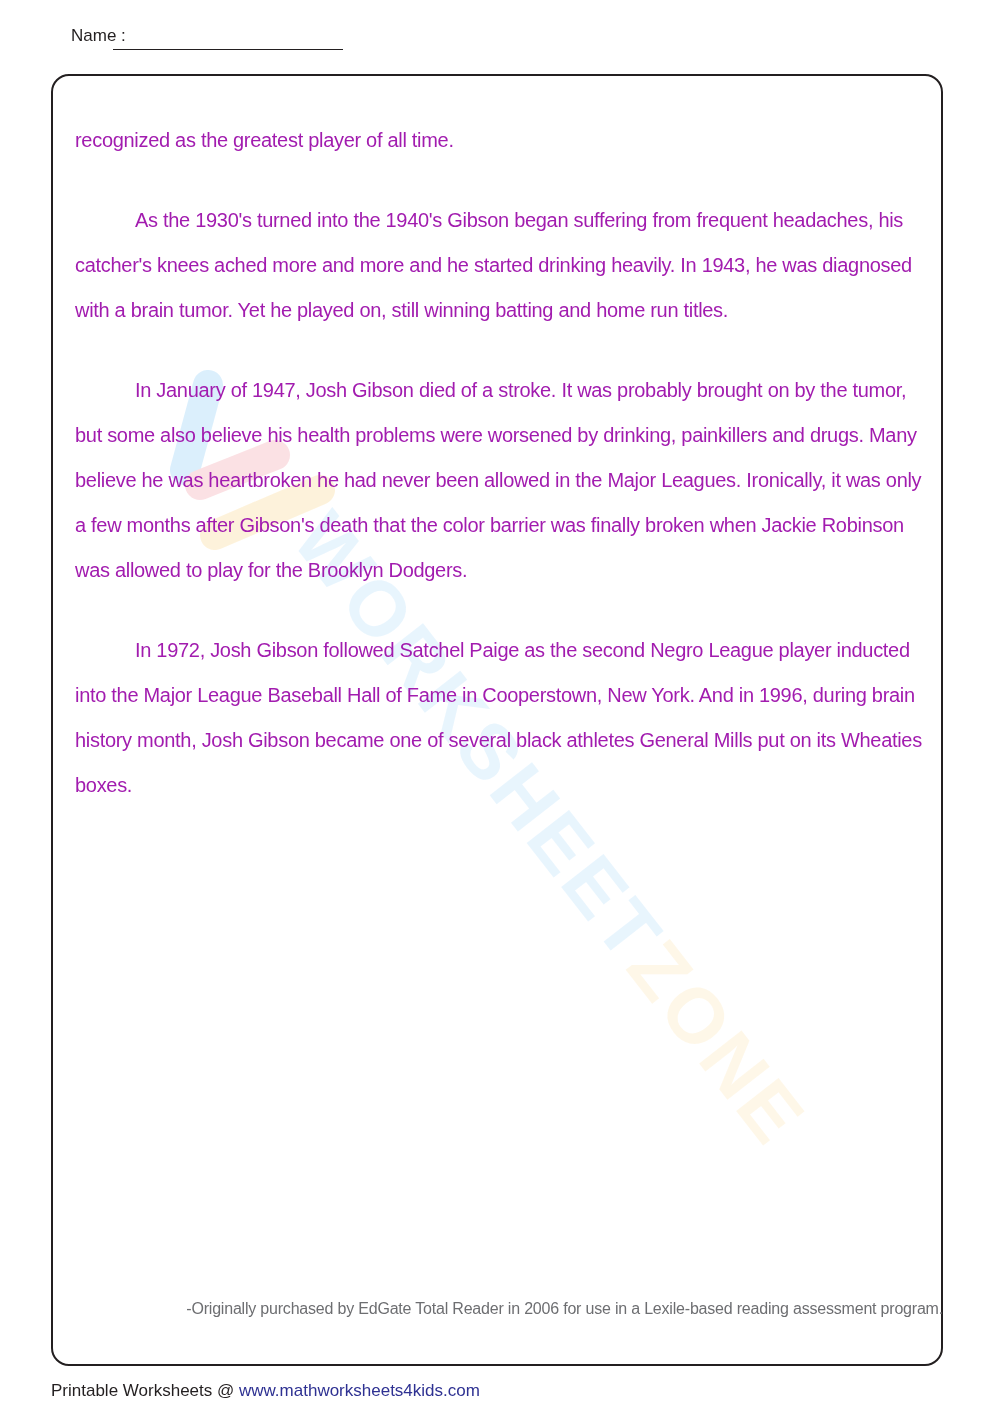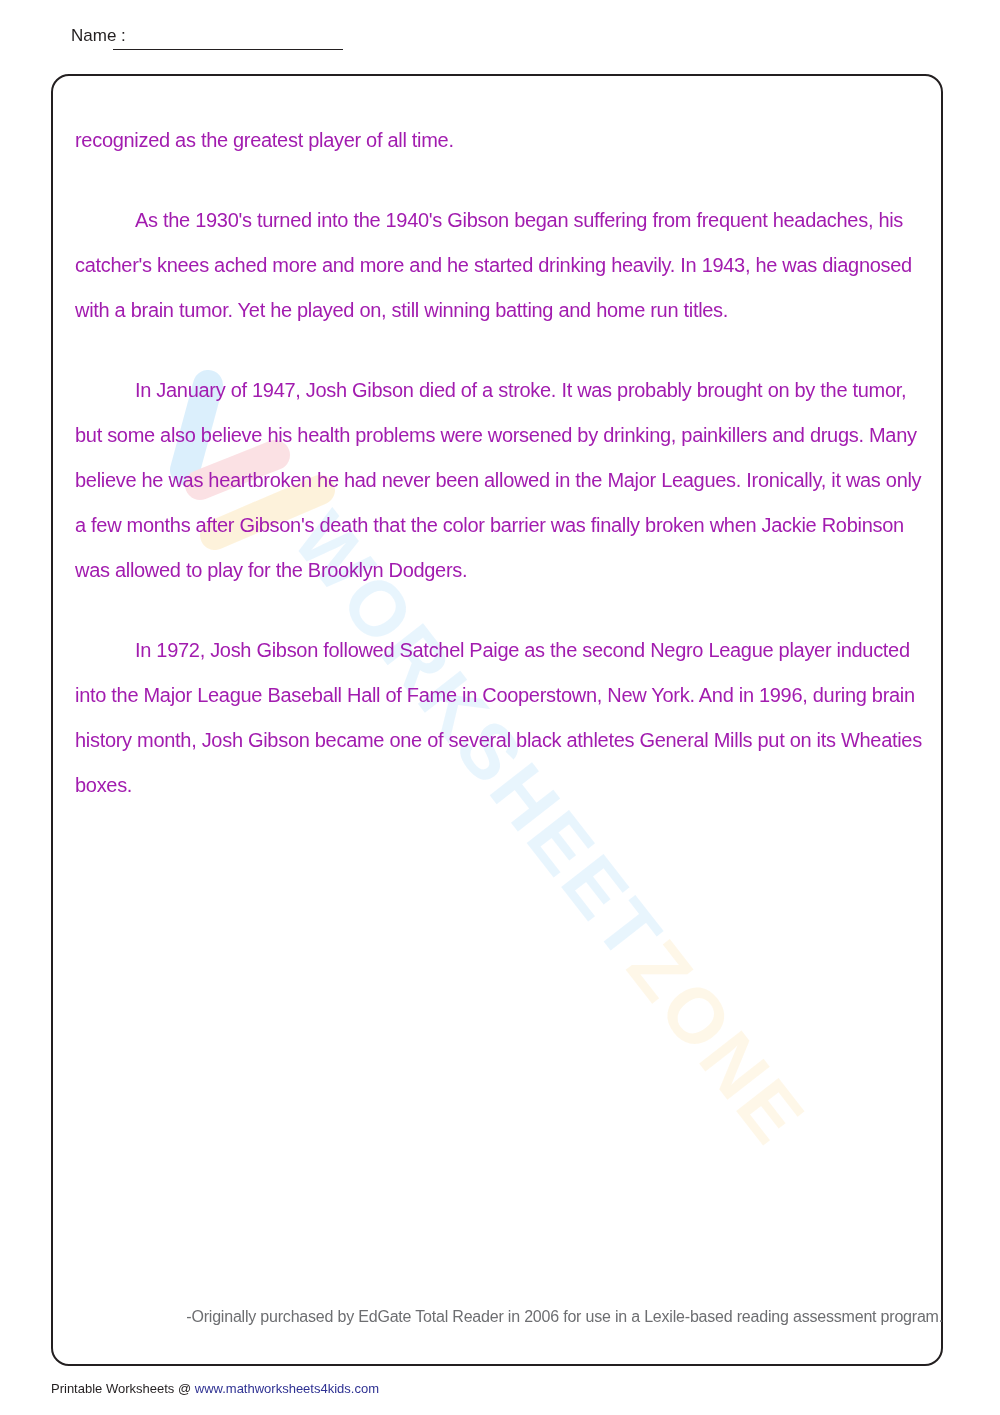--- a/index.html
+++ b/index.html
@@ -9,22 +9,22 @@
     .name-line { position: absolute; left: 113px; top: 49px; width: 230px; height: 0;
                  border-top: 1.5px solid #231f20; }
     .box { position: absolute; left: 51px; top: 74px; width: 892px; height: 1292px;
            border: 2px solid #231f20; border-radius: 18px; box-sizing: border-box; }
     .watermark { position: absolute; left: 0; top: 0; width: 1000px; height: 1415px; pointer-events: none; }
     .content { position: absolute; left: 75px; top: 118px; width: 860px; font-size: 20px;
                line-height: 45px; color: #a21caf; letter-spacing: -0.3px; }
     .para { margin: 0 0 35px 0; }
     .indent-span { display: inline-block; width: 60px; }
     .credit { position: absolute; right: 57px; top: 1300px; font-size: 16px; color: #6d6e71;
-              letter-spacing: -0.2px; white-space: nowrap; margin-top: 8px; }
-    .footer { position: absolute; left: 51px; top: 1381px; font-size: 13px; color: #231f20; white-space: nowrap; }
+              letter-spacing: -0.2px; white-space: nowrap; }
+    .footer { position: absolute; left: 51px; top: 1381px; font-size: 17px; color: #231f20; white-space: nowrap; }
     .footer .link { color: #2e3192; }
   </style>
 </head>
 <body>
 
 <div class="name-row">Name :</div>
 <div class="name-line"></div>
 
 <div class="box"></div>
 

